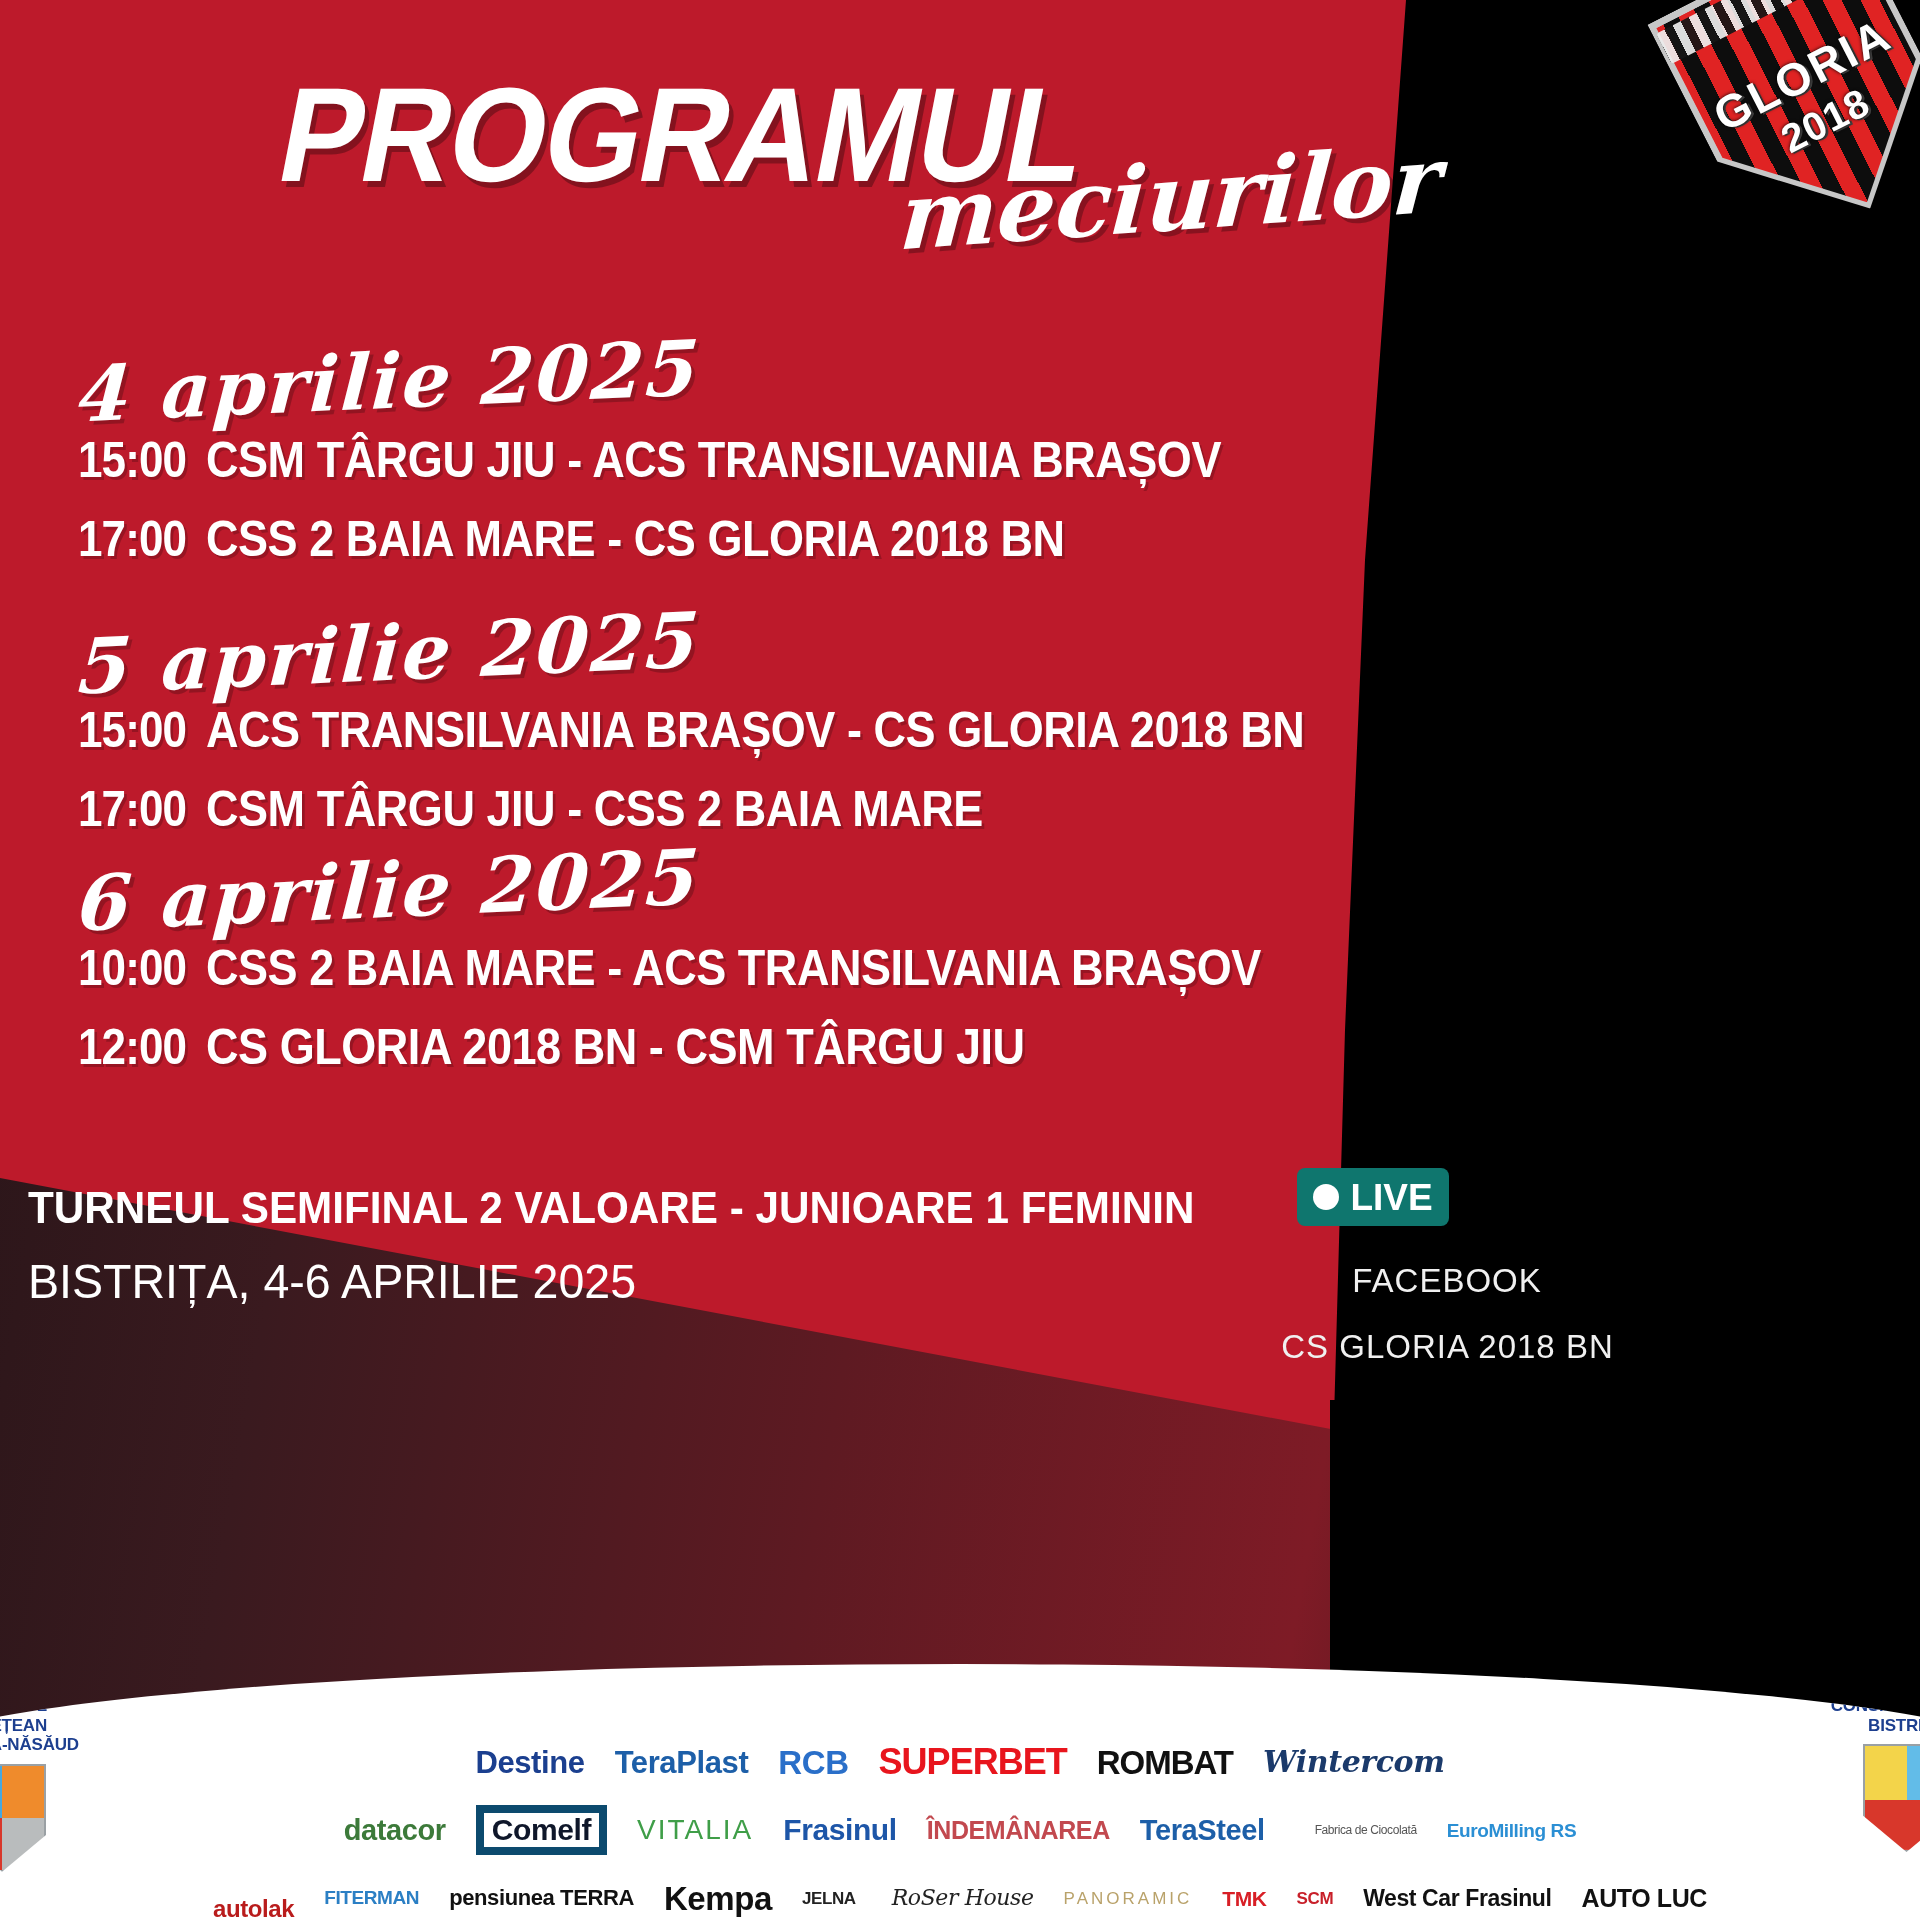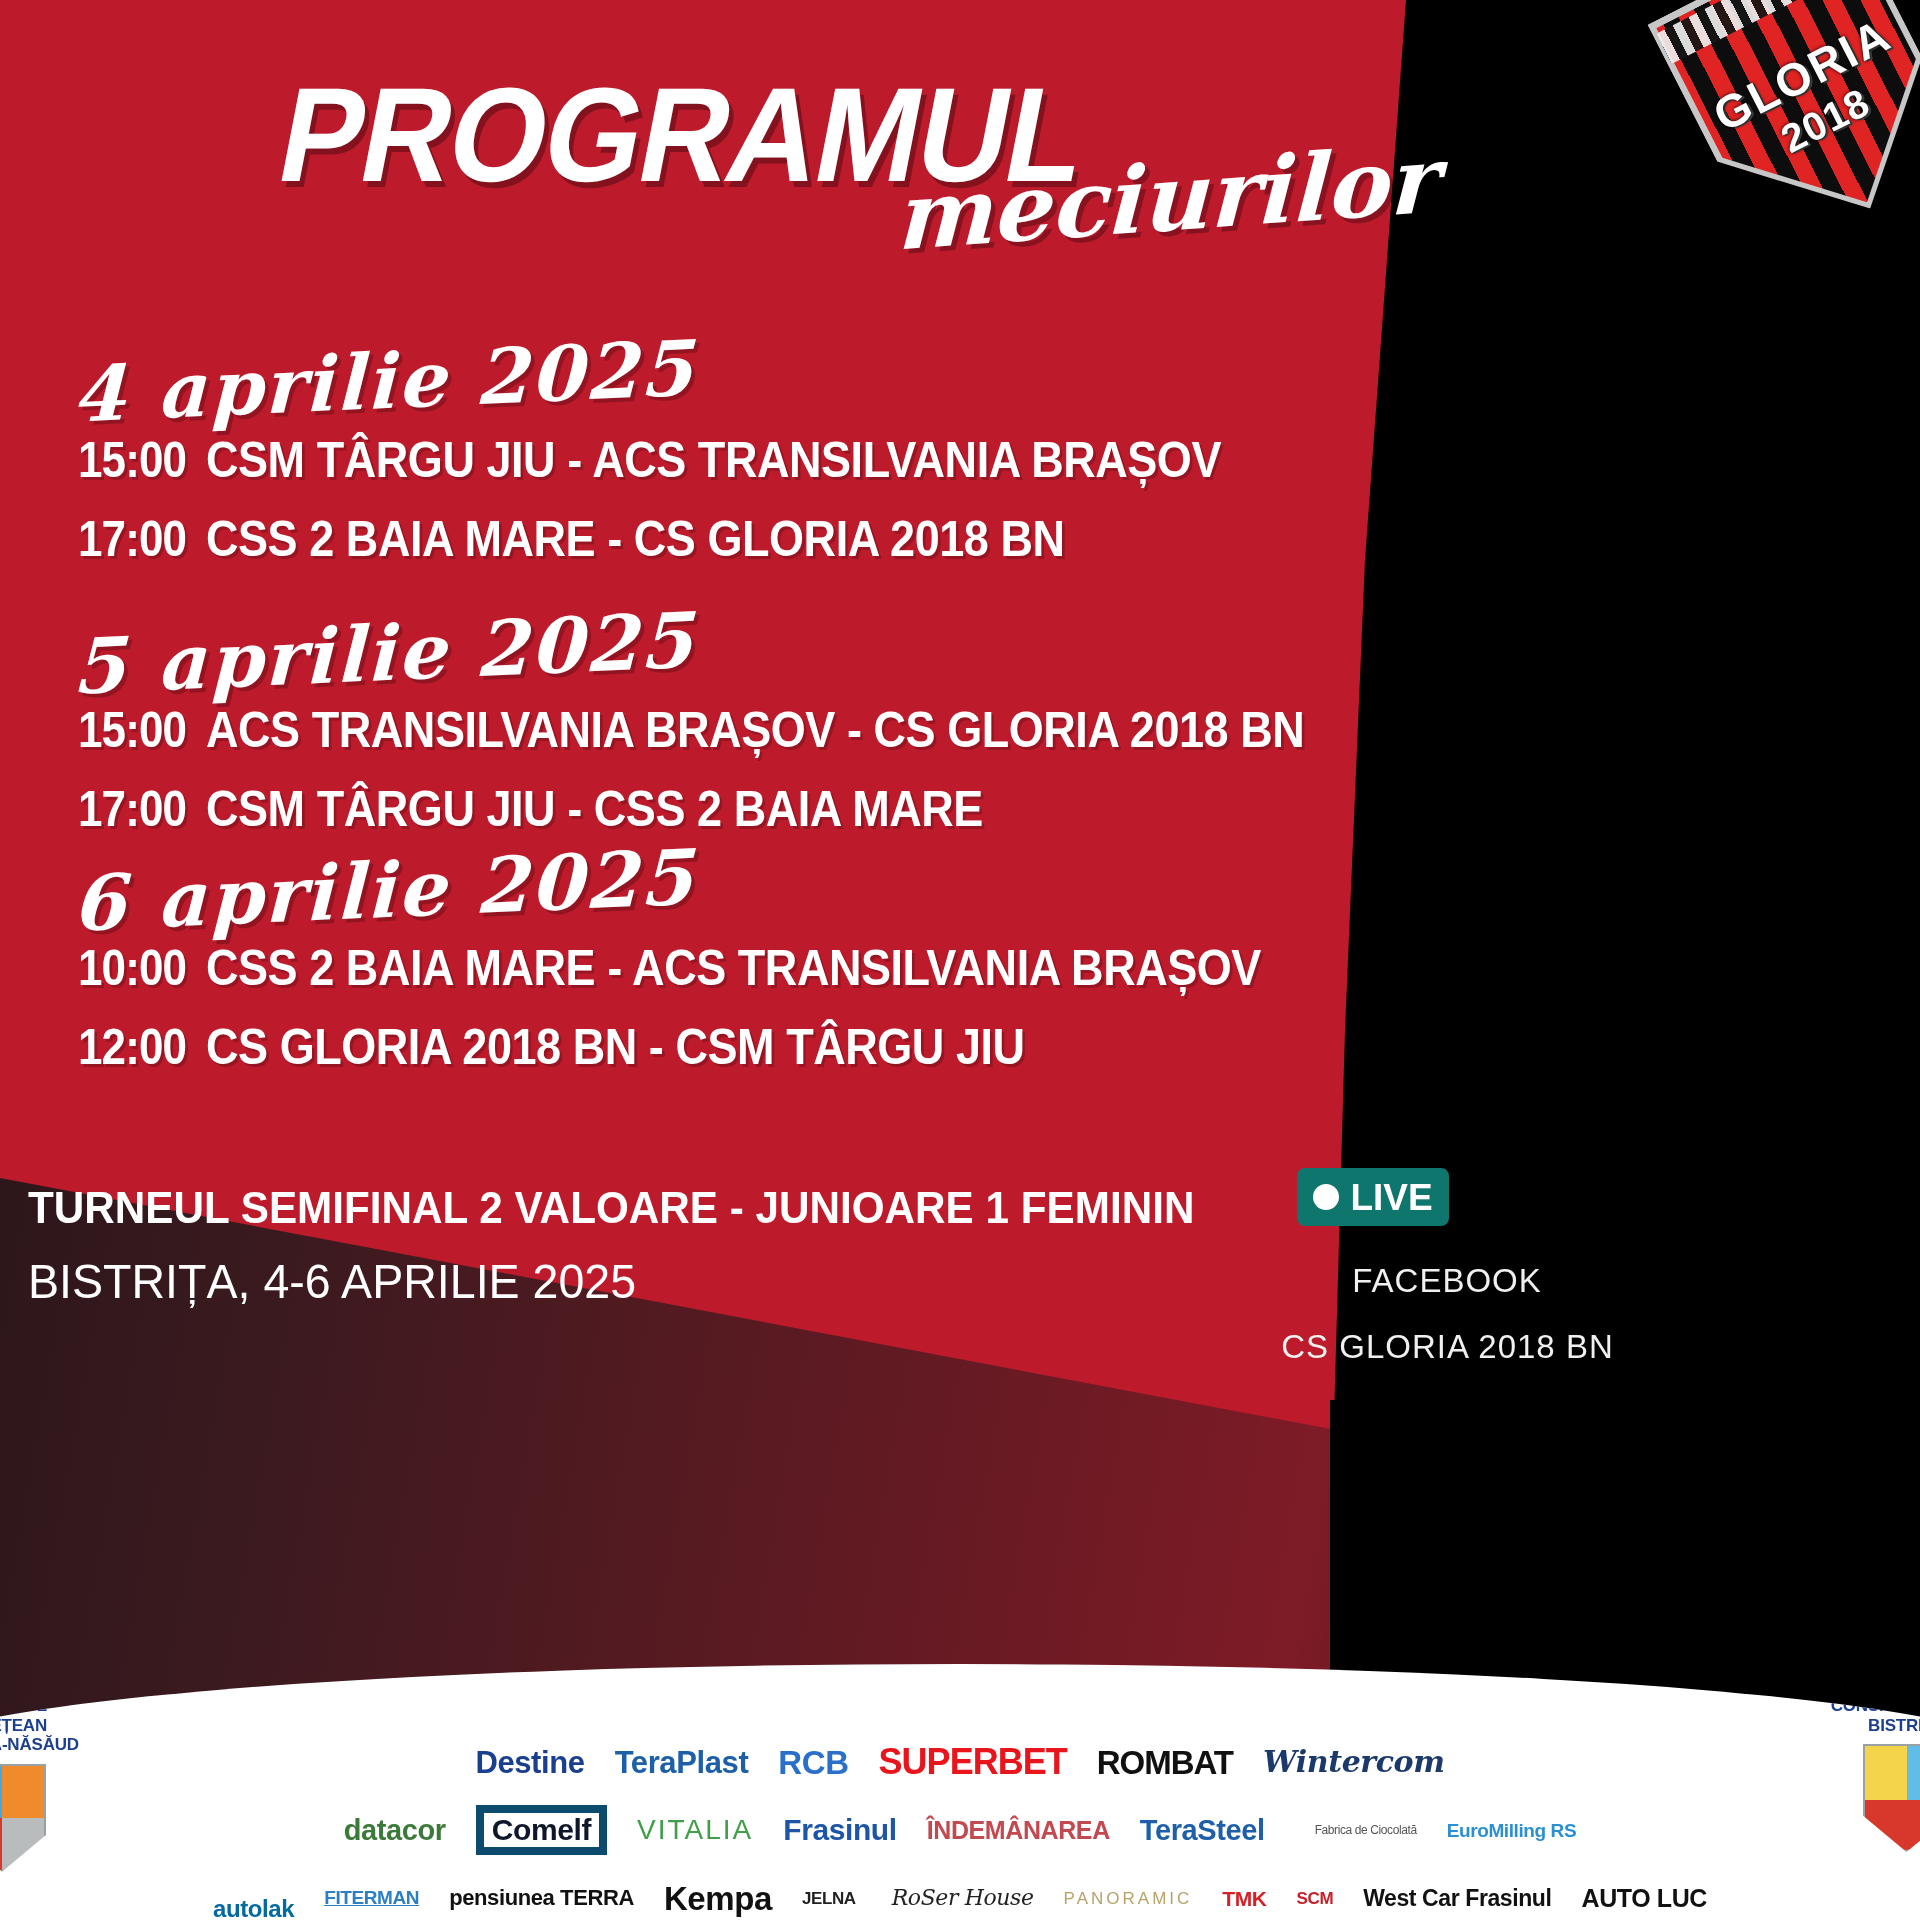--- a/index.html
+++ b/index.html
@@ -187,22 +187,22 @@
   .sp-rombat{ color:#111; font:900 33px/1 "Liberation Sans",sans-serif; letter-spacing:-1px;}
   .sp-wintercom{ color:#1b3a6b; font:italic 900 30px/1 "DejaVu Serif",serif; }
   .sp-datacor{ color:#3c7a3a; font:900 29px/1 "Liberation Sans",sans-serif; }
   .sp-comelf{ color:#0f172a; font:900 30px/1 "Liberation Sans",sans-serif; border:8px solid #0c4a6e; padding:2px 8px;}
   .sp-vitalia{ color:#3f9e48; font:400 28px/1 "Liberation Sans",sans-serif; letter-spacing:2px;}
   .sp-frasinul{ color:#1d56a8; font:900 30px/1 "Liberation Sans",sans-serif; }
   .sp-indem{ color:#c2494f; font:700 25px/1.05 "Liberation Sans",sans-serif; text-align:center;}
   .sp-terasteel{ color:#1d5fa8; font:900 29px/1 "Liberation Sans",sans-serif; }
   .sp-fabrica{ color:#555; font:400 12px/1.2 "Liberation Sans",sans-serif; text-align:right;margin-left:20px;}
   .sp-euromilling{ color:#2b8fd4; font:700 19px/1 "Liberation Sans",sans-serif; }
-  .sp-autolak{ color:#0369a1; font:700 24px/1 "Liberation Sans",sans-serif;margin-top:22px; }
-  .sp-fiterman{ color:#2b7fc4; font:700 19px/1.1 "Liberation Sans",sans-serif;text-decoration:underline; }
+  .sp-autolak{ color:#b91c1c; font:700 24px/1 "Liberation Sans",sans-serif;margin-top:22px; }
+  .sp-fiterman{ color:#2b7fc4; font:700 19px/1.1 "Liberation Sans",sans-serif; }
   .sp-terra{ color:#111; font:900 22px/1 "Liberation Sans",sans-serif; }
   .sp-kempa{ color:#111; font:900 33px/1 "Liberation Sans",sans-serif; }
   .sp-jelna{ color:#222; font:700 17px/1 "Liberation Sans",sans-serif; }
   .sp-roser{ color:#222; font:italic 400 22px/1 "DejaVu Serif",serif;margin-left:6px; }
   .sp-panoramic{ color:#b9a26a; font:400 17px/1 "Liberation Sans",sans-serif; letter-spacing:3px;}
   .sp-tmk{ color:#d81f26; font:900 21px/1 "Liberation Sans",sans-serif; }
   .sp-scm{ color:#c8202a; font:900 17px/1 "Liberation Sans",sans-serif; }
   .sp-westcar{ color:#111; font:700 23px/1 "Liberation Sans",sans-serif; }
   .sp-autoluc{ color:#111; font:900 25px/1 "Liberation Sans",sans-serif; }
 </style>

